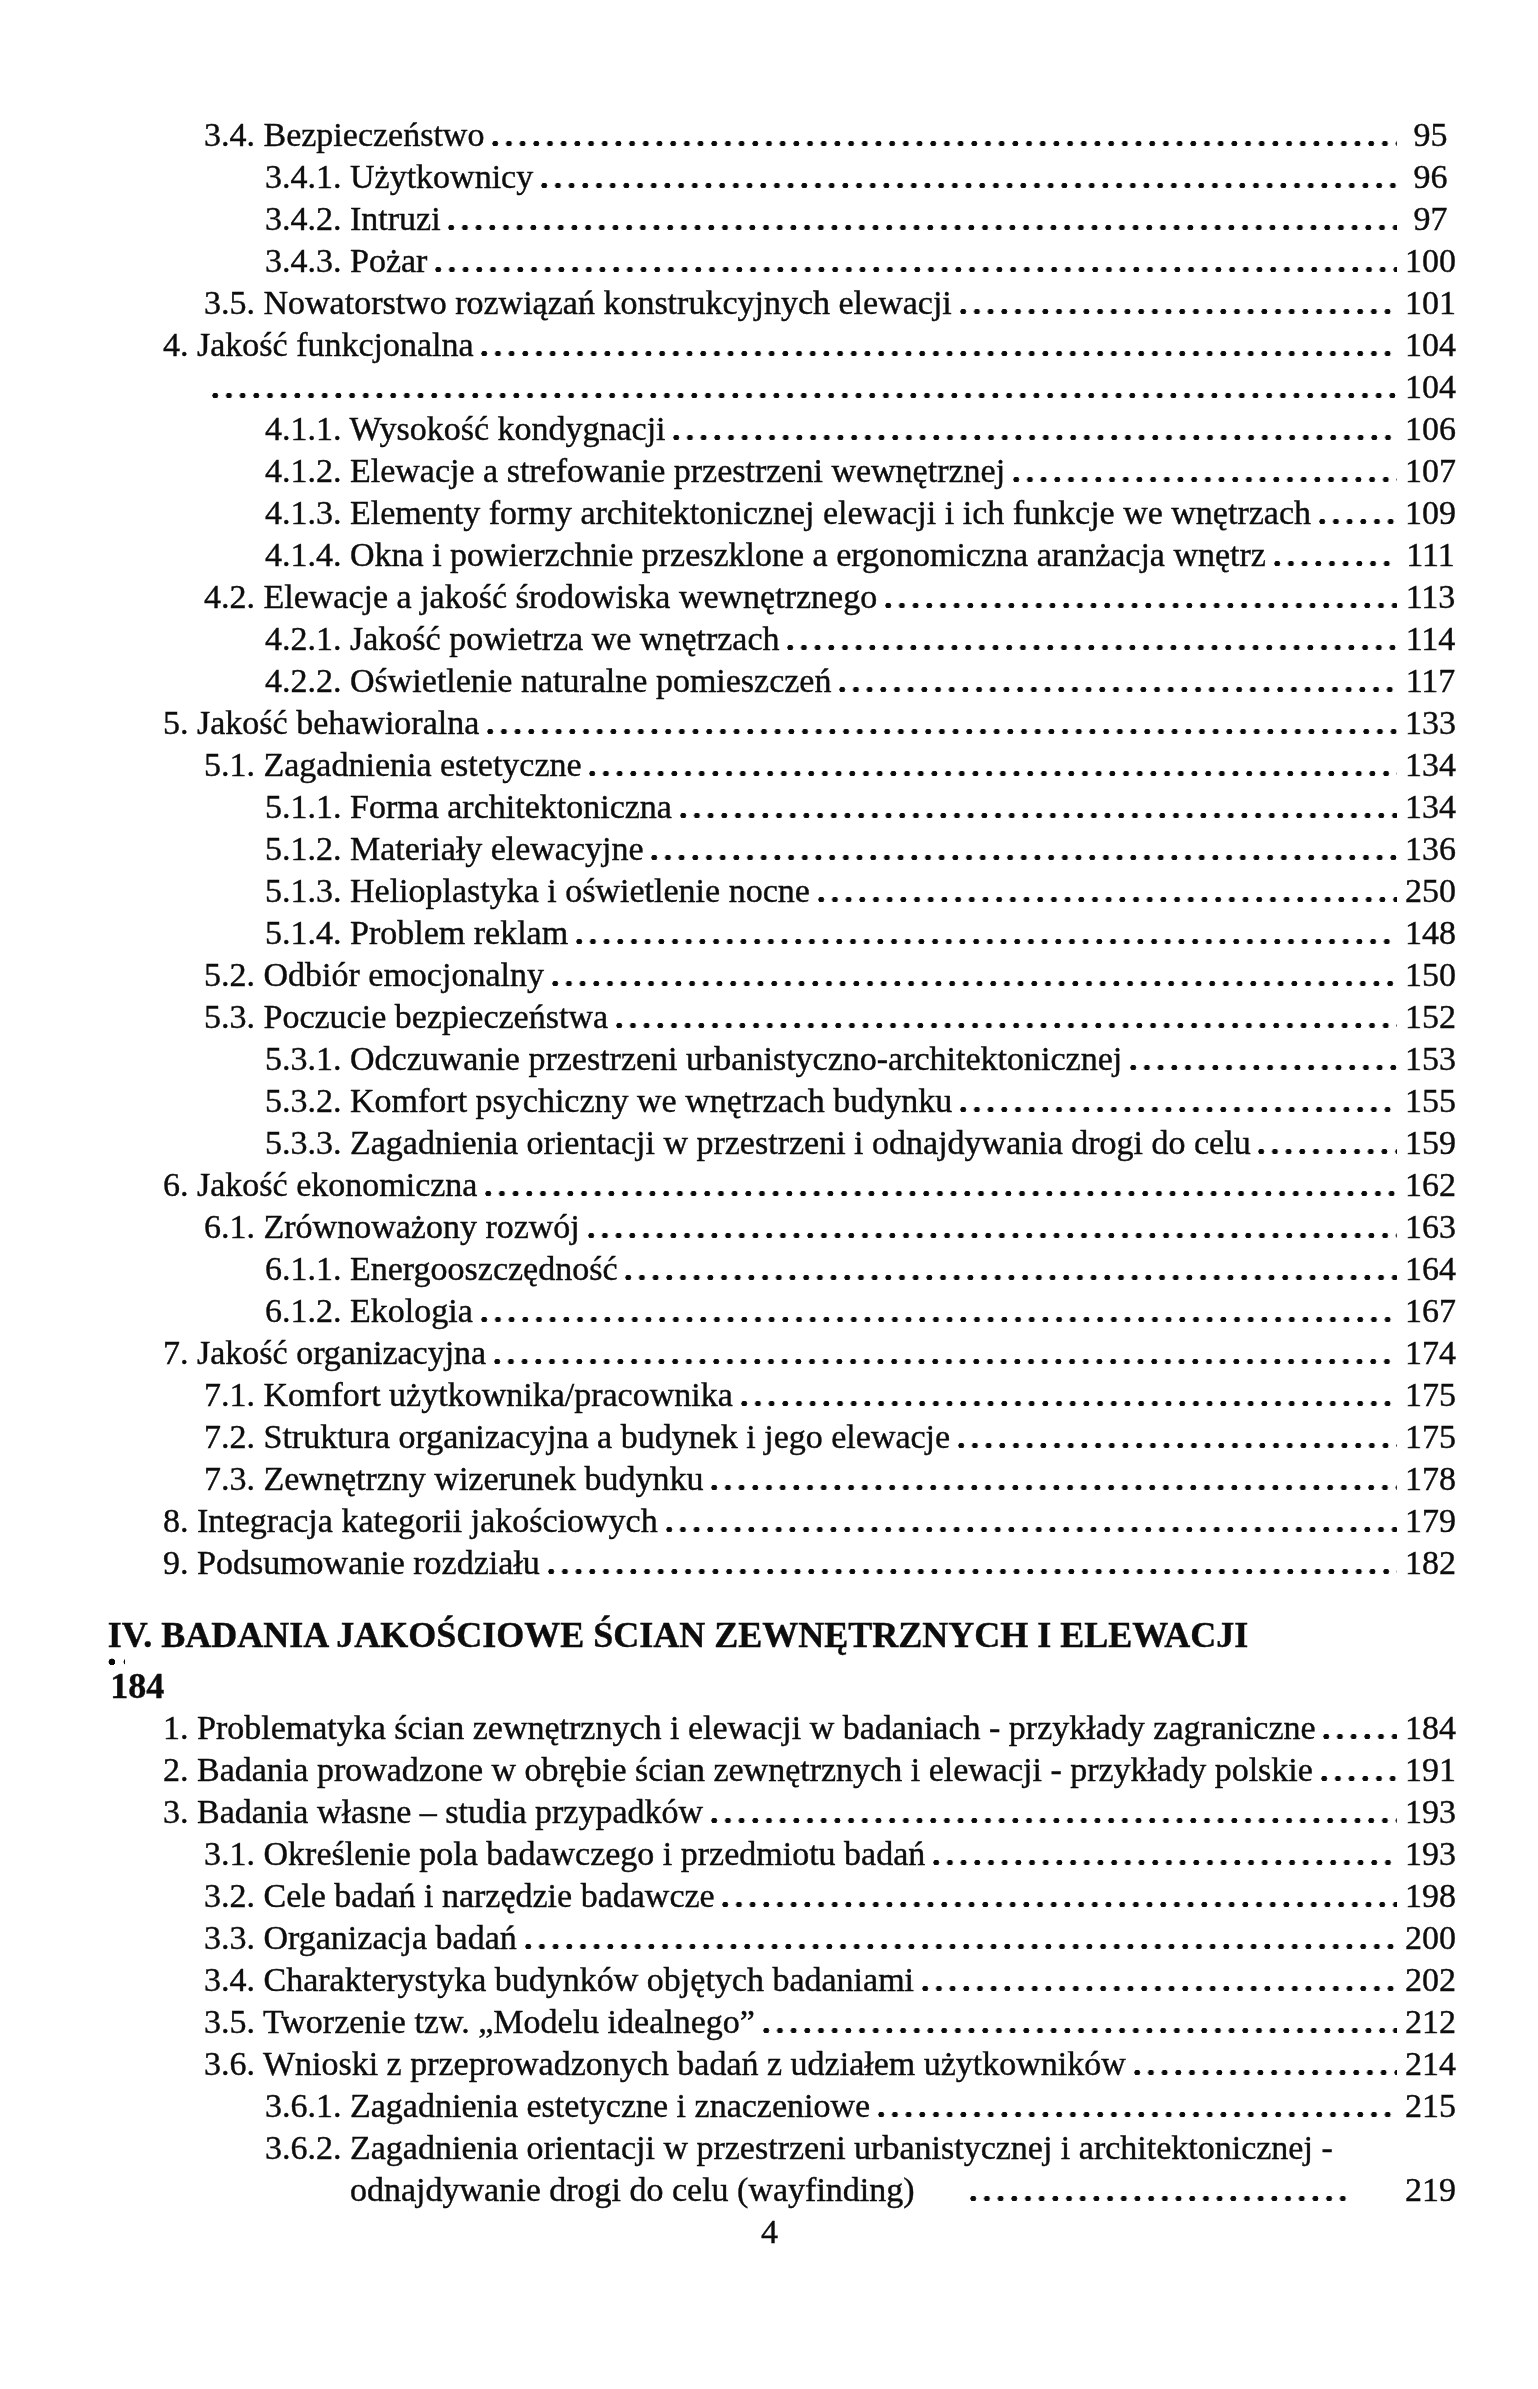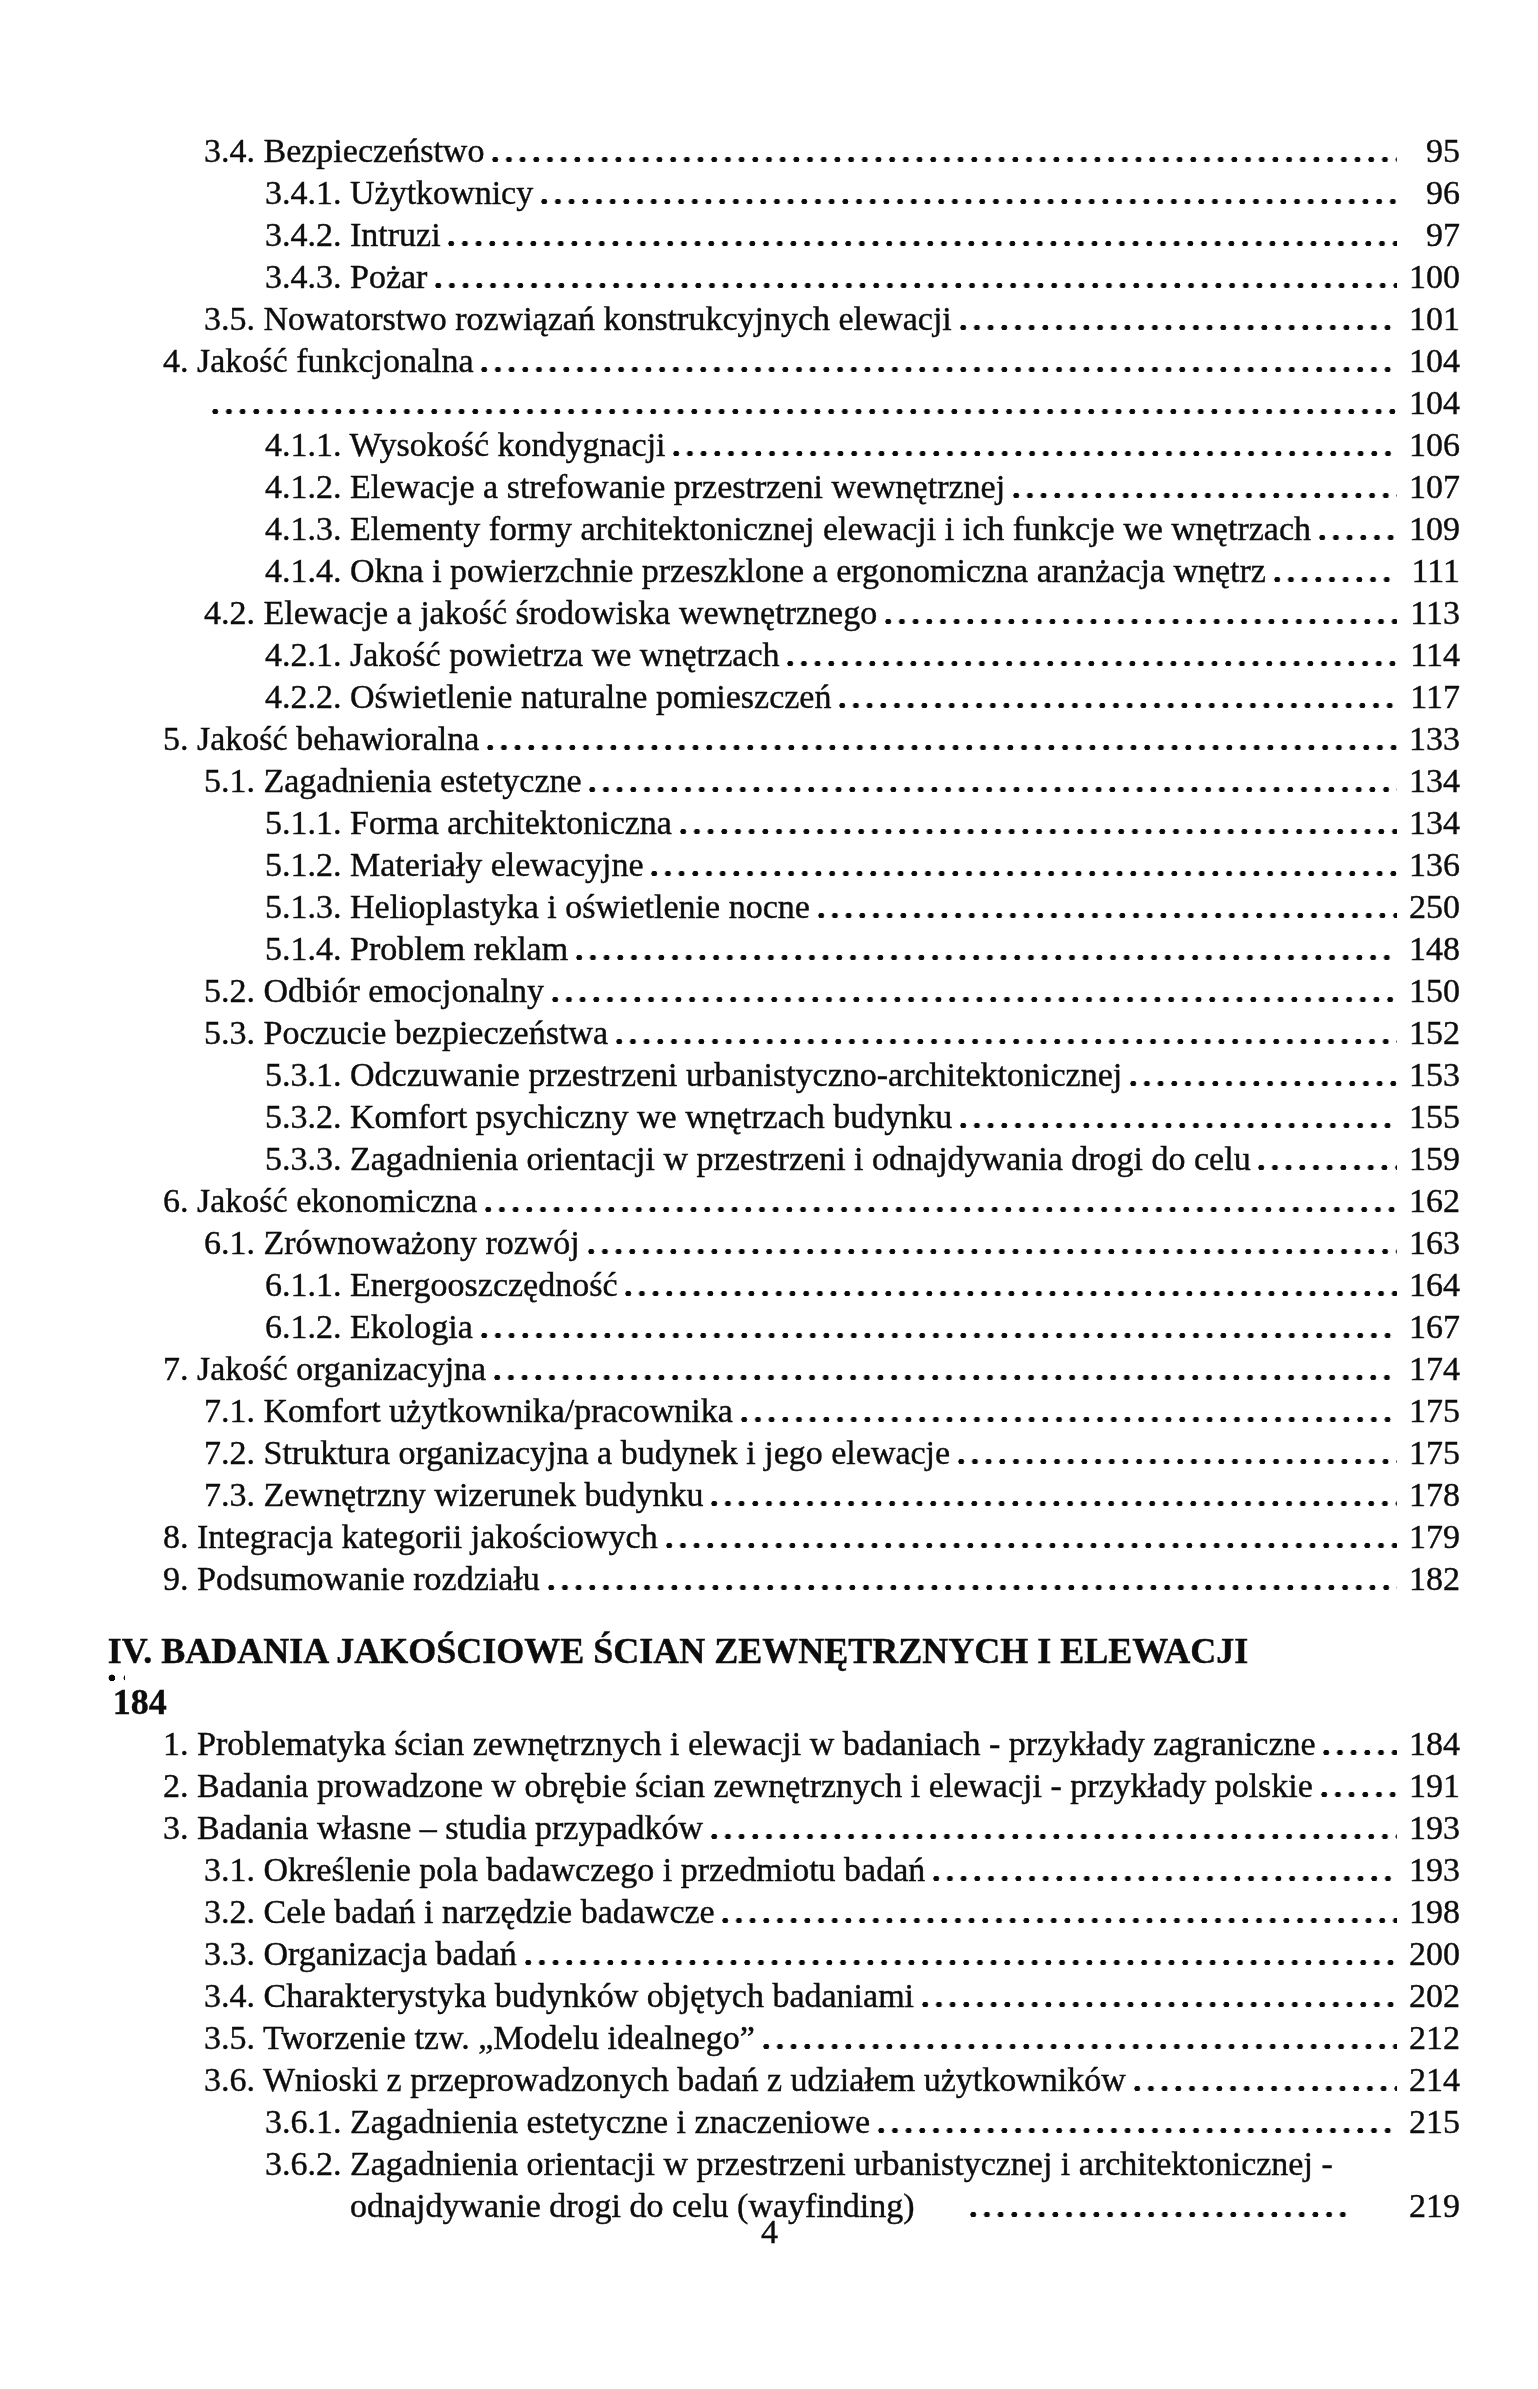--- a/index.html
+++ b/index.html
@@ -11,21 +11,21 @@
     width: 1539px;
     height: 2389px;
     position: relative;
     overflow: hidden;
     font-family: "Liberation Serif", "DejaVu Serif", serif;
     color: #0d0d0d;
     -webkit-text-stroke: 0.4px currentColor;
   }
   .toc {
     position: absolute;
-    top: 130px;
+    top: 114px;
     left: 0;
     width: 1460px;
   }
   .row {
     display: flex;
     align-items: baseline;
     line-height: 42px;
     font-size: 34px;
     white-space: nowrap;
   }
@@ -49,21 +49,21 @@
     background-position: left bottom;
   }
   .lvl-0 .leader {
     height: 9px;
     background-image: radial-gradient(circle at 3.9px 5.9px, #0a0a0a 3.1px, rgba(0,0,0,0) 3.6px);
     background-size: 15px 9px;
   }
   .pg {
     flex: 0 0 auto;
     min-width: 59px;
-    text-align: right;
+    text-align: center;
   }
   .footer-num {
     position: absolute;
     top: 2211px;
     left: 0;
     right: 0;
     text-align: center;
     font-size: 34px;
     line-height: 42px;
   }

